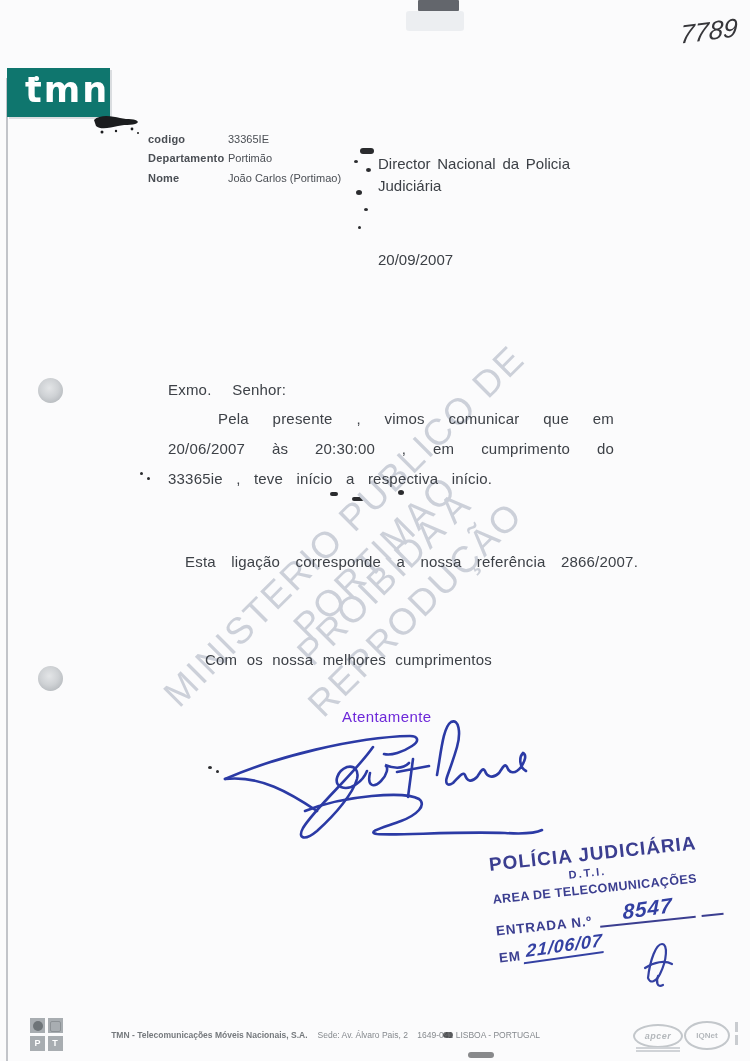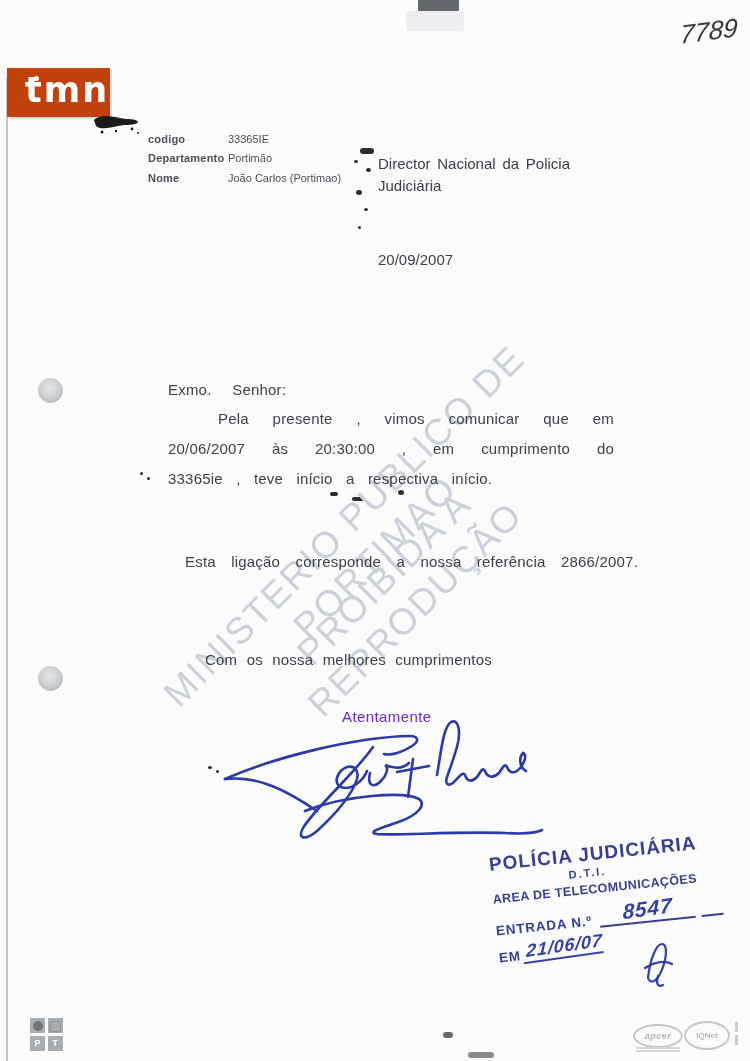--- a/index.html
+++ b/index.html
@@ -18,21 +18,21 @@
   .top-smudge { left:406px; top:11px; width:58px; height:20px; background:#e7e9ee; opacity:.75; border-radius:3px; }
   .speck { position:absolute; background:#2a2b2e; border-radius:50%; }
   .punch { width:25px; height:25px; border-radius:50%;
     background:radial-gradient(circle at 45% 40%, #e3e5e7 0%, #cfd2d5 45%, #b6babe 80%, #c9ccd0 100%); }
 
   
   .corner-num { right:12px; top:16px; font-size:26px; font-style:italic; color:#36363a;
     transform:rotate(-7deg) skewX(-10deg); letter-spacing:0px; }
 
   
-  .tmn-box { left:7px; top:68px; width:103px; height:49px; background:#c2410c;
+  .tmn-box { left:7px; top:68px; width:103px; height:49px; background:#0f766e;
     box-shadow:2px 2px 0 rgba(120,130,140,.25); }
   .tmn-text { position:absolute; left:18px; top:2px; color:#fff; font-size:35px; font-weight:bold;
     letter-spacing:2px; font-family:"DejaVu Sans", sans-serif; }
   .tmn-dot { position:absolute; left:27px; top:8px; width:5px; height:5px; background:#fff; border-radius:50%; }
   .ink-blob { left:92px; top:112px; }
 
   
   .meta { left:148px; top:133px; width:290px; font-size:11px; }
   .meta-row { display:flex; height:19.4px; align-items:flex-start; }
   .meta-label { width:80px; font-weight:bold; color:#4a4e54; letter-spacing:.2px; }
@@ -217,20 +217,23 @@
       </div>
     <div class="ptcell">
         <span class="ltr">P</span>
       </div>
     <div class="ptcell">
         <span class="ltr">T</span>
       </div>
   </div>
 
   <div class="abs footer-text">
+    <div class="f-line1 pre">
+      <span class="f-bold">TMN - Telecomunicações Móveis Nacionais, S.A.</span><span class="f-gap">Sede: Av. Álvaro Pais, 2    1649-041 LISBOA - PORTUGAL</span>
+    </div>
     <div class="f-line2 pre">
       
     </div>
 
   </div>
   <div class="abs speck" style="left:443px;top:1032px;width:10px;height:6px;border-radius:3px;opacity:.7;"></div>
   <div class="abs speck" style="left:468px;top:1052px;width:26px;height:6px;border-radius:3px;opacity:.55;"></div>
 
   <div class="abs cert cert1">apcer</div>
   <div class="abs cert cert2">IQNet</div>

